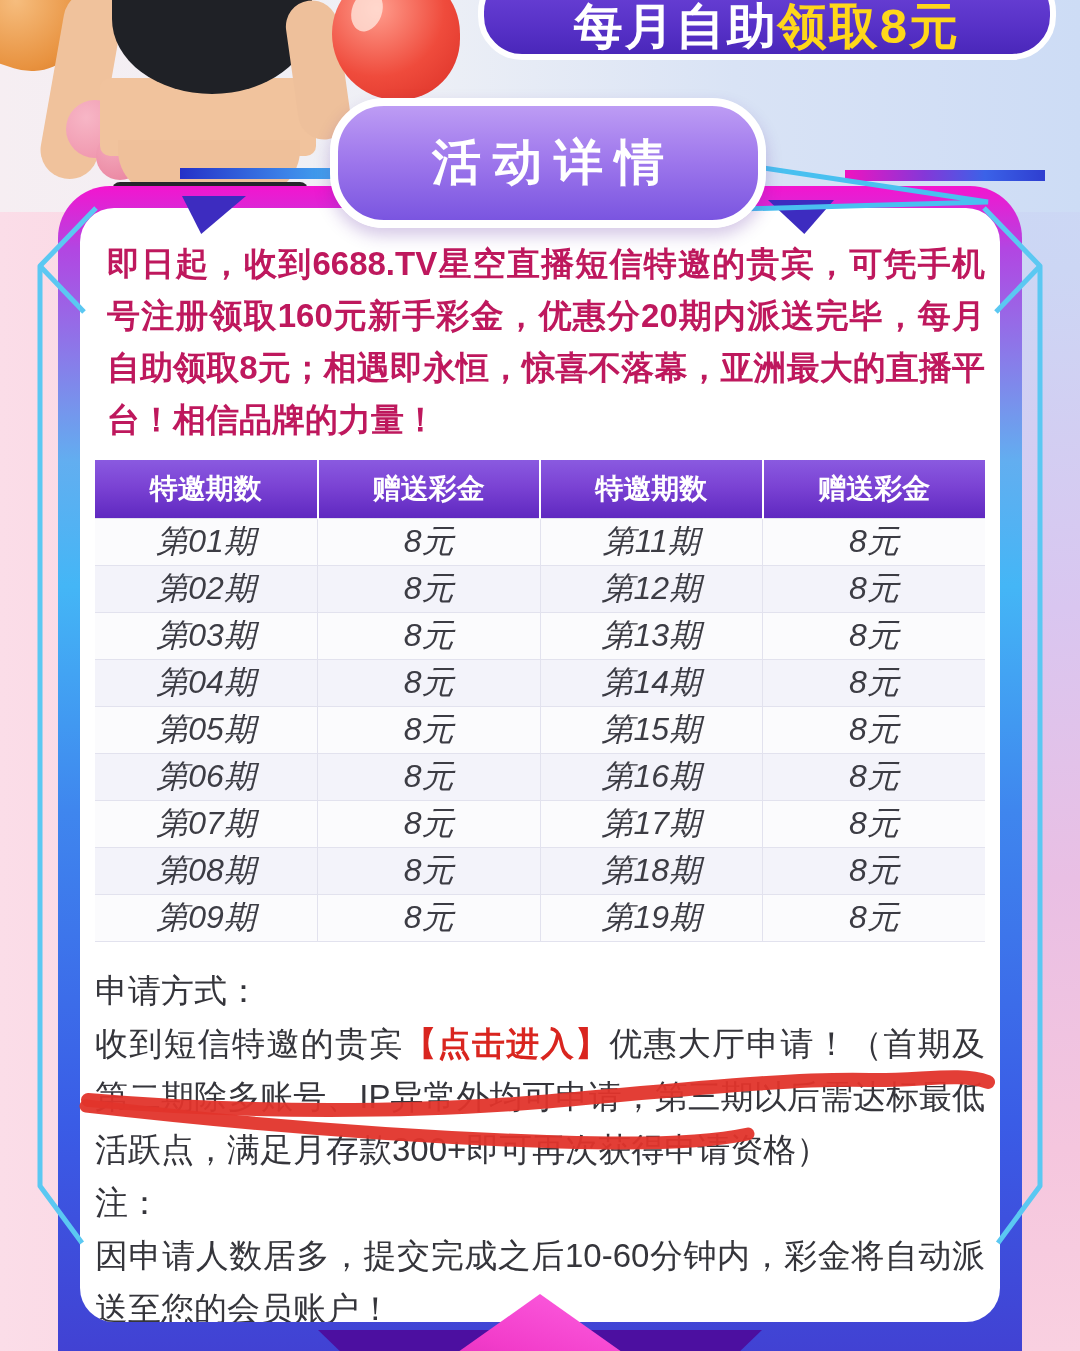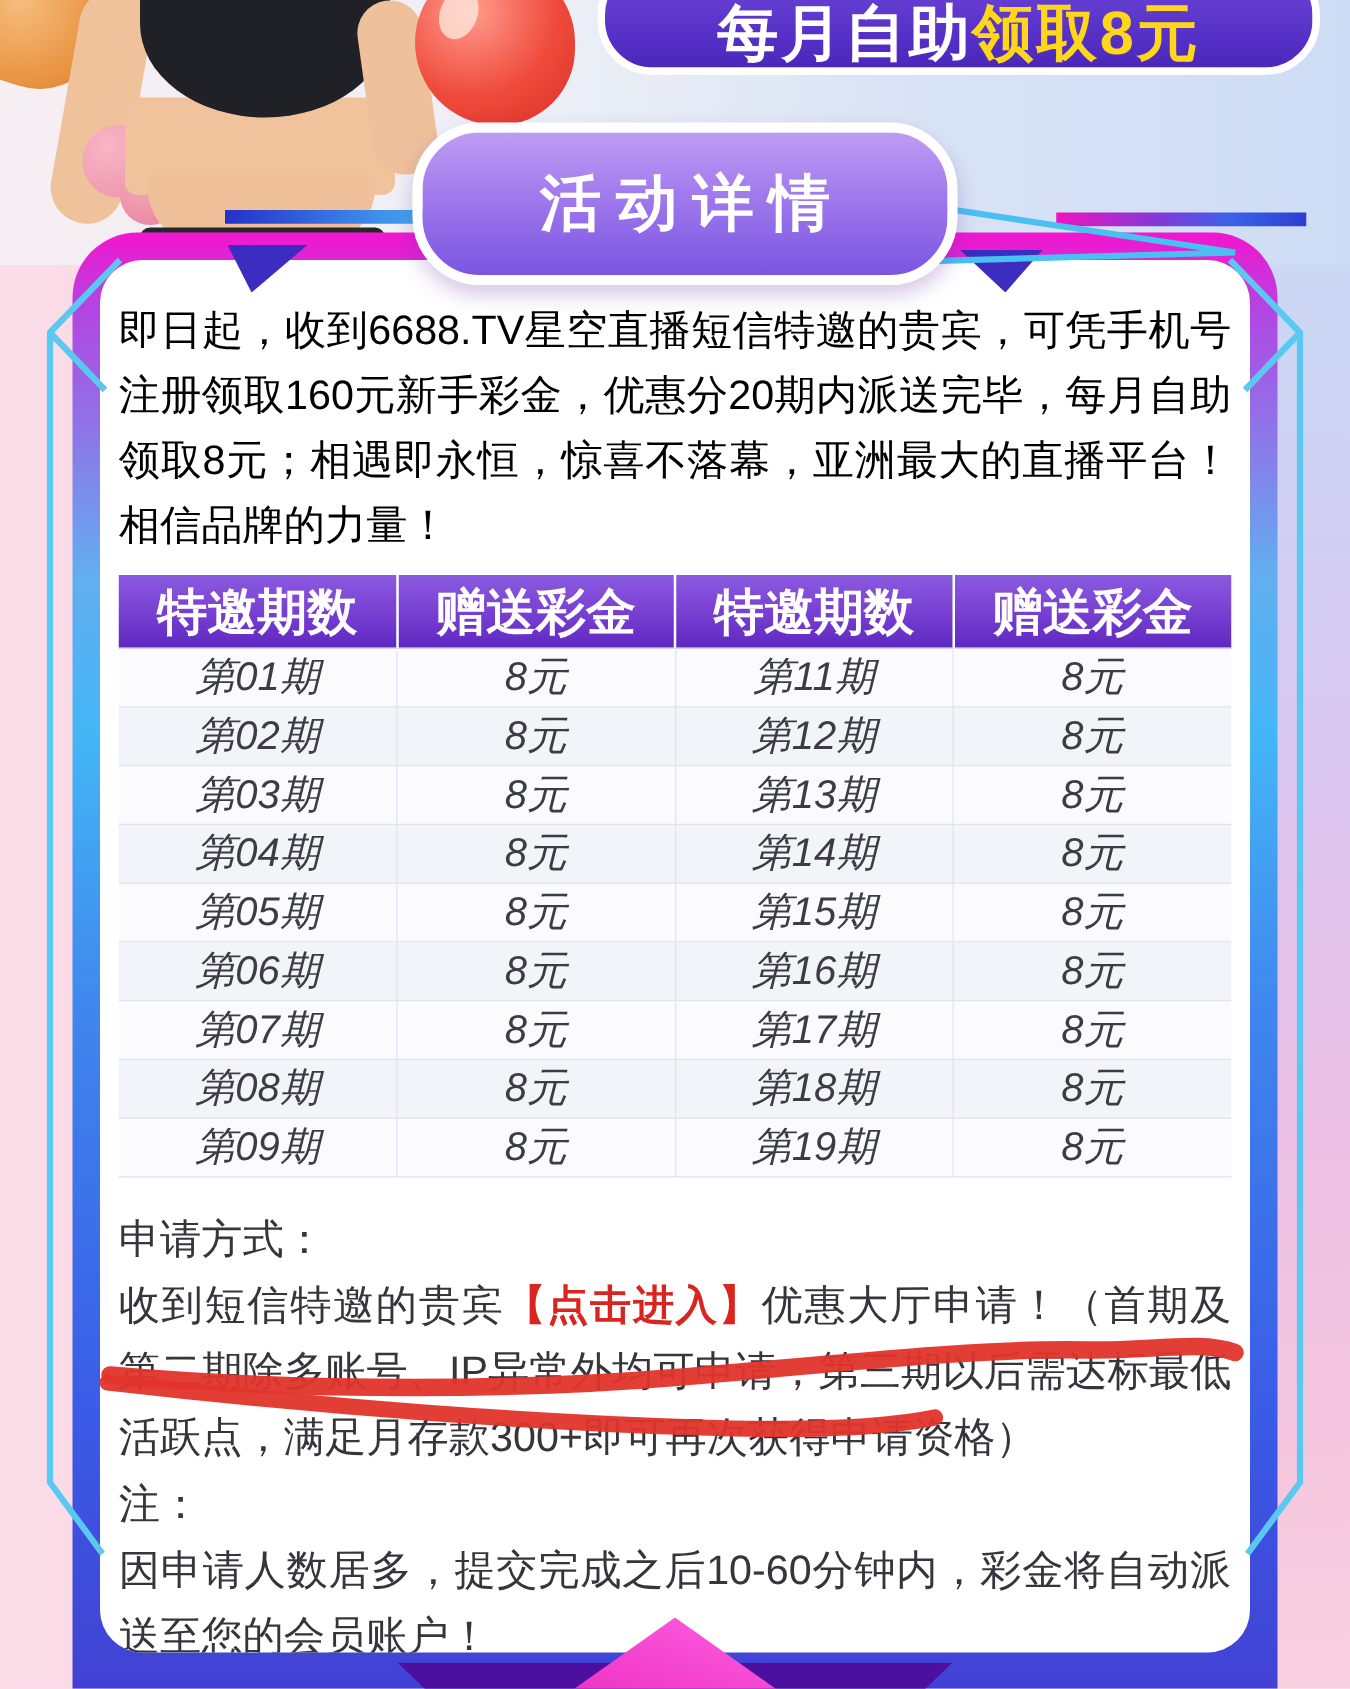--- a/index.html
+++ b/index.html
@@ -59,24 +59,24 @@
     box-shadow:0 8px 16px rgba(90,40,160,.25);
     display:flex;align-items:center;justify-content:center;}
   .header-pill .t{font-size:49px;font-weight:900;color:#fff;letter-spacing:12px;text-indent:12px;}
 
   
   .card{position:absolute;left:58px;top:186px;width:964px;height:1250px;z-index:3;
     border-radius:52px;padding:22px;box-sizing:border-box;
     background:linear-gradient(180deg,#f315cf 0%,#b246e2 5%,#62aef0 22%,#44b6f6 32%,#3f86ee 50%,#3a5ce6 75%,#4438cc 100%);}
   .card-inner{background:#ffffff;border-radius:34px;height:1114px;box-sizing:border-box;padding:0 15px;overflow:hidden;}
 
-  .intro{margin:30px 0 0 0;font-size:33px;line-height:52px;color:#000000;text-align:justify;}
+  .intro{margin:30px 0 0 12px;font-size:33px;line-height:52px;color:#be185d;text-align:justify;font-weight:bold;}
 
   table.grid{width:100%;border-collapse:collapse;margin-top:14px;table-layout:fixed;}
-  table.grid th{height:56px;font-size:40px;font-weight:700;color:#fff;text-align:center;
+  table.grid th{height:56px;font-size:28px;font-weight:700;color:#fff;text-align:center;
     background:linear-gradient(180deg,#8a5ae0 0%,#7b43d4 45%,#5f28c0 100%);
     border-left:2px solid #ffffff;}
   table.grid th:first-child{border-left:none;}
   table.grid td{height:44px;font-size:32px;color:#3c3c44;text-align:center;
     border:1px solid #e2e2ee;background:#fbfbfd;font-style:italic;}
   table.grid tr:nth-child(even) td{background:#f3f3fa;}
   table.grid tr td:first-child{border-left:none;}
   table.grid tr td:last-child{border-right:none;}
 
   .apply{margin-top:22px;font-size:33px;line-height:53px;color:#35353b;}

